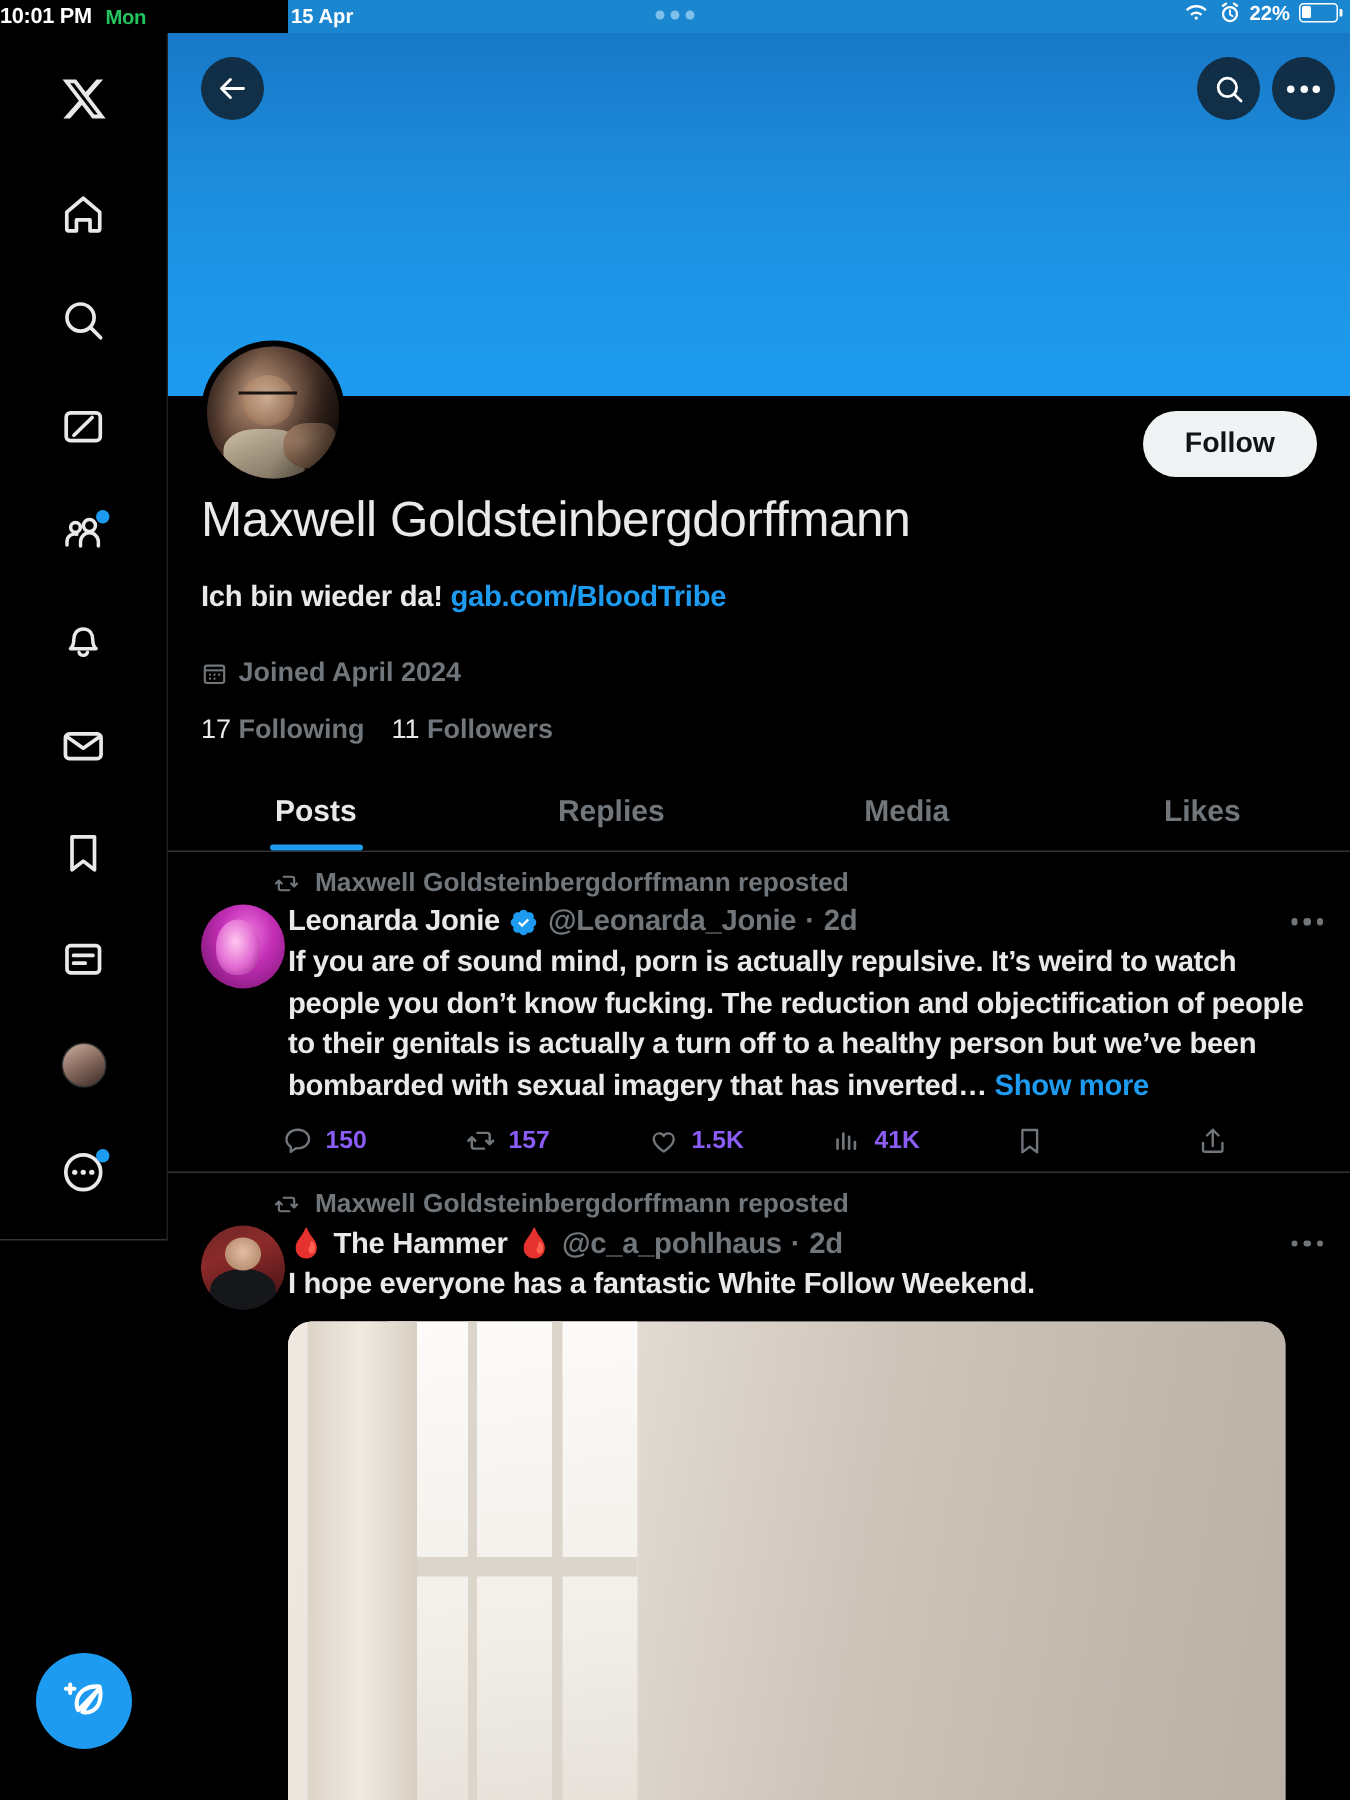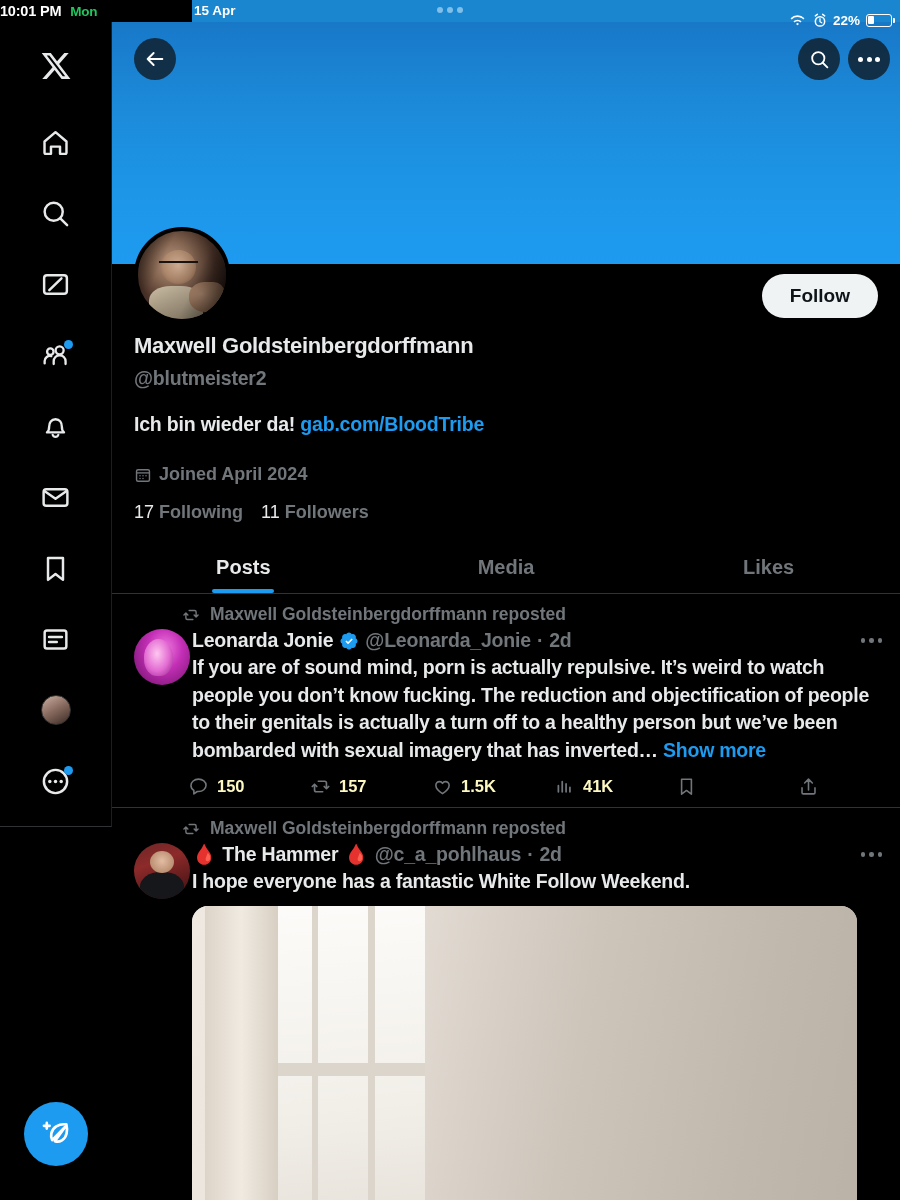--- a/index.html
+++ b/index.html
@@ -13,21 +13,21 @@
     display:flex; align-items:center; z-index:60; }
   .sb-left{ position:absolute; left:0; top:0; height:22px; width:192px; background:#000;
     display:flex; align-items:center; gap:9px; padding-left:0; }
   .sb-rest{ position:absolute; left:192px; top:0; right:0; height:22px; background:#1b86d0; }
   .sb-time{ color:#fff; font-size:14.5px; font-weight:bold; letter-spacing:-.2px; }
   .sb-date{ color:#22c55e; font-size:13.5px; font-weight:bold; letter-spacing:-.2px; }
   .sb-date2{ position:absolute; left:194px; top:3px; color:#fff; font-size:13.5px; font-weight:bold; }
   .sb-dots{ position:absolute; left:50%; top:7px; transform:translateX(-50%);
     display:flex; gap:4px; }
   .sb-dots i{ width:6px; height:6px; border-radius:50%; background:#7fc0ea; display:block; }
-  .sb-right{ position:absolute; right:8px; top:12px; height:16px; display:flex;
+  .sb-right{ position:absolute; right:8px; top:0; height:16px; display:flex;
     align-items:center; gap:6px; }
   .sb-pct{ color:#fff; font-size:13.5px; font-weight:bold; }
   .batt{ width:26px; height:13px; border:1.6px solid #fff; border-radius:3px; position:relative; }
   .batt::after{ content:""; position:absolute; right:-4px; top:3.5px; width:2.5px; height:5px;
     background:#fff; border-radius:0 1px 1px 0; }
   .batt i{ position:absolute; left:1.4px; top:1.4px; bottom:1.4px; width:22%; background:#fff; border-radius:1px; }
 
   
   .rail{ position:absolute; left:0; top:22px; width:112px; height:805px; background:#000;
     border-right:1px solid #1b1f23; border-bottom:1px solid #2f3336; z-index:40;
@@ -73,21 +73,21 @@
   .pa-hand{ position:absolute; left:58%; top:58%; width:40%; height:34%;
     background:radial-gradient(ellipse at 35% 40%, #caa184 0%, #9a7358 70%, #5d412f 100%);
     border-radius:45% 30% 30% 45%; }
 
   .follow-row{ height:64px; position:relative; }
   .follow-btn{ position:absolute; right:22px; top:10px; height:44px; padding:0 28px;
     background:#eff3f4; color:#0f1419; border-radius:999px; font-size:19px; font-weight:bold;
     display:flex; align-items:center; justify-content:center; border:none; }
 
   .pinfo{ padding:0 22px; }
-  .dname{ color:#e7e9ea; font-size:22px; font-weight:bold; letter-spacing:-.3px; line-height:36px; }
+  .dname{ color:#e7e9ea; font-size:33px; font-weight:normal; letter-spacing:-.3px; line-height:36px; }
   .handle{ color:#71767b; font-size:19.5px; font-weight:bold; margin-top:3px; letter-spacing:-.2px; }
   .bio{ color:#e7e9ea; font-size:19.5px; font-weight:bold; margin-top:23px; letter-spacing:-.2px; }
   .bio a{ color:#1d9bf0; text-decoration:none; }
   .joined{ display:flex; align-items:center; gap:7px; color:#71767b; font-size:18px;
     font-weight:bold; margin-top:28px; }
   .counts{ display:flex; gap:18px; margin-top:17px; font-size:18px; }
   .counts b{ color:#e7e9ea; font-weight:normal; }
   .counts span{ color:#71767b; font-weight:bold; }
 
   .tabs{ display:flex; margin-top:20px; border-bottom:1px solid #2f3336; }
@@ -117,21 +117,21 @@
   .pname{ color:#e7e9ea; font-weight:bold; letter-spacing:-.2px; }
   .pmeta{ color:#71767b; font-weight:bold; letter-spacing:-.2px; }
   .verified{ width:20px; height:20px; flex:0 0 20px; }
   .ptext{ color:#e7e9ea; font-size:19.5px; font-weight:bold; line-height:27.5px;
     letter-spacing:-.25px; margin-top:2px; }
   .ptext a{ color:#1d9bf0; text-decoration:none; }
   .post-more{ position:absolute; right:18px; color:#71767b; }
   .emoji{ color:#e0333a; }
 
   .actions{ display:flex; align-items:center; margin:12px 0 10px -4px; }
-  .act{ display:flex; align-items:center; gap:8px; color:#fef9c3; font-size:16.5px;
+  .act{ display:flex; align-items:center; gap:8px; color:#8b5cf6; font-size:16.5px;
     font-weight:bold; width:122px; }
   .act.last{ width:auto; }
   .act svg{ flex:0 0 auto; }
 
   
   .photo{ margin:10px 0 0 0; width:665px; height:475px; border-radius:16px; overflow:hidden;
     position:relative; background:#cbc3ba; }
   .ph-wall{ position:absolute; inset:0;
     background:linear-gradient(100deg,#efe9e1 0%,#e5ded6 28%,#cdc4ba 55%,#c0b7ad 80%,#b9b0a6 100%); }
   .ph-win{ position:absolute; left:10%; top:-2%; width:25%; height:80%;
@@ -284,21 +284,20 @@
       <div class="pa-hand"></div>
       <div class="pa-shade"></div>
     </div>
 
     <div class="follow-row">
       <button class="follow-btn">Follow</button>
     </div>
 
     <div class="pinfo">
       <div class="dname">Maxwell Goldsteinbergdorffmann</div>
-      <div class="handle">@blutmeister2</div>
       <div class="bio">
         <span>Ich bin wieder da! </span><a href="#">gab.com/BloodTribe</a>
       </div>
       <div class="joined">
         <svg width="18" height="18" viewBox="0 0 24 24">
           <rect x="3.4" y="5" width="17.2" height="15.4" rx="2" fill="none" stroke="#71767b" stroke-width="1.9"></rect>
           <path d="M3.4 9.2h17.2" stroke="#71767b" stroke-width="1.8"></path>
           <circle cx="8" cy="13" r="1" fill="#71767b"></circle>
             <circle cx="12" cy="13" r="1" fill="#71767b"></circle>
           <circle cx="16" cy="13" r="1" fill="#71767b"></circle>
@@ -316,20 +315,23 @@
           <b>11</b>
           <span>Followers</span>
         </div>
       </div>
     </div>
 
     <div class="tabs">
       <div class="tab active">
         <span>Posts</span>
         <span class="ul"></span>
+      </div>
+      <div class="tab">
+        <span>Replies</span>
       </div>
       <div class="tab">
         <span>Media</span>
       </div>
       <div class="tab">
         <span>Likes</span>
       </div>
     </div>
 
     <article class="post">

